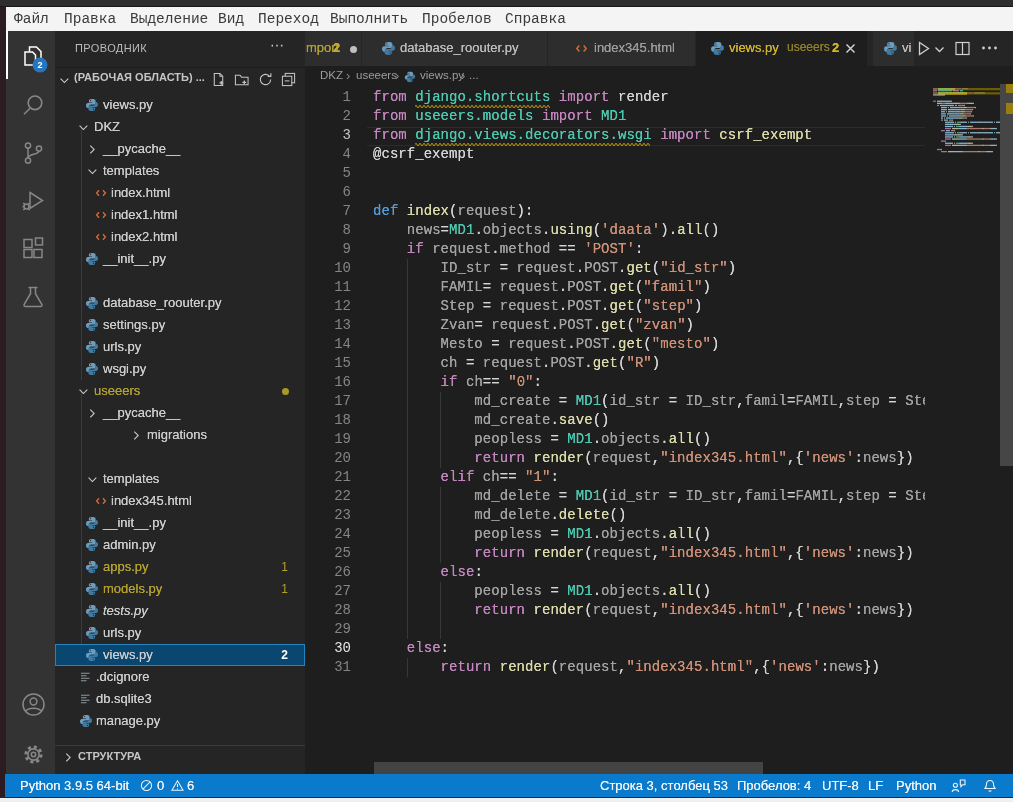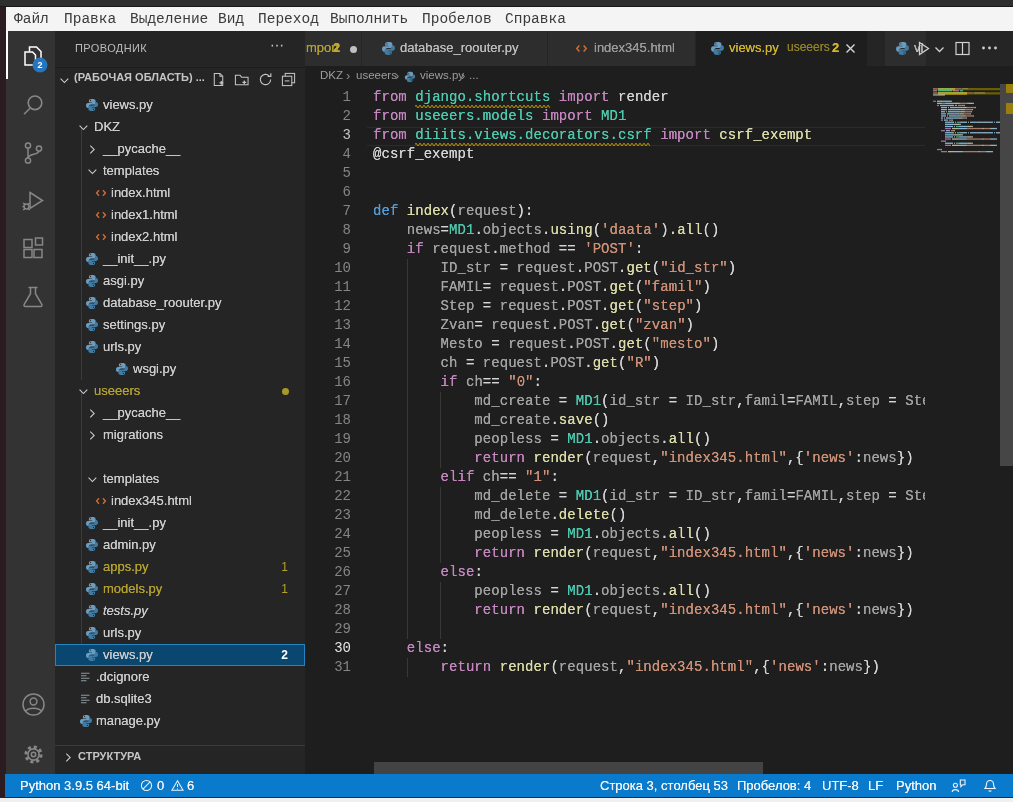--- a/index.html
+++ b/index.html
@@ -207,64 +207,58 @@
           <use href="#htmlico"></use>
         </svg>
     <span class="lbl" style="left:56px">index2.html</span>
     </div>
     <div class="row" style="top:217px;">
     <svg class="ficon" style="left:30px;top:4px" width="14" height="14" viewBox="0 0 14 14">
           <use href="#pyico"></use>
         </svg>
     <span class="lbl" style="left:48px">__init__.py</span>
     </div>
-    <div class="row" style="top:239px;">
-    <svg class="ficon" style="left:30px;top:4px" width="14" height="14" viewBox="0 0 14 14">
-          <use href="#pyico"></use>
-        </svg>
-    <span class="lbl" style="left:48px">asgi.py</span>
-    </div>
     <div class="row" style="top:261px;">
     <svg class="ficon" style="left:30px;top:4px" width="14" height="14" viewBox="0 0 14 14">
           <use href="#pyico"></use>
         </svg>
     <span class="lbl" style="left:48px">database_roouter.py</span>
     </div>
     <div class="row" style="top:283px;">
     <svg class="ficon" style="left:30px;top:4px" width="14" height="14" viewBox="0 0 14 14">
           <use href="#pyico"></use>
         </svg>
     <span class="lbl" style="left:48px">settings.py</span>
     </div>
     <div class="row" style="top:305px;">
     <svg class="ficon" style="left:30px;top:4px" width="14" height="14" viewBox="0 0 14 14">
           <use href="#pyico"></use>
         </svg>
     <span class="lbl" style="left:48px">urls.py</span>
     </div>
-    <div class="row" style="top:327px;margin-left:30px;">
+    <div class="row" style="top:327px;">
     <svg class="ficon" style="left:30px;top:4px" width="14" height="14" viewBox="0 0 14 14">
           <use href="#pyico"></use>
         </svg>
     <span class="lbl" style="left:48px">wsgi.py</span>
     </div>
     <div class="row" style="top:349px;">
     <svg class="chev" style="left:22px" width="12" height="12" viewBox="0 0 14 14">
           <use href="#chevD"></use>
         </svg>
     <span class="lbl yel" style="left:39px">useeers</span>
     <span style="position:absolute;right:16px;top:8px;width:7px;height:7px;border-radius:50%;background:#a89a2a"></span>
     </div>
     <div class="row" style="top:371px;">
     <svg class="chev" style="left:31px" width="12" height="12" viewBox="0 0 14 14">
           <use href="#chevR"></use>
         </svg>
     <span class="lbl" style="left:48px">__pycache__</span>
     </div>
-    <div class="row" style="top:393px;">
+    <div class="row" style="top:393px;margin-left:44px;">
     <svg class="chev" style="left:31px" width="12" height="12" viewBox="0 0 14 14">
           <use href="#chevR"></use>
         </svg>
     <span class="lbl" style="left:48px">migrations</span>
     </div>
     <div class="row" style="top:437px;">
     <svg class="chev" style="left:31px" width="12" height="12" viewBox="0 0 14 14">
           <use href="#chevD"></use>
         </svg>
     <span class="lbl" style="left:48px">templates</span>
@@ -368,21 +362,21 @@
       <svg class="ficon" style="left:14px;top:10px" width="15" height="15" viewBox="0 0 14 14">
           <use href="#pyico"></use>
         </svg>
       <span class="tlbl" style="left:33px;color:#d1b52d">views.py</span>
       <span class="tlbl" style="left:91px;color:#8f7f27;font-size:12px">useeers</span>
       <span class="tlbl" style="left:136px;color:#d1b52d;font-weight:bold">2</span>
       <svg style="position:absolute;left:148px;top:11px" width="13" height="13" viewBox="0 0 13 13" stroke="#d8d8d8" stroke-width="1.4">
           <path d="M2.5 2.5 L10.5 10.5 M10.5 2.5 L2.5 10.5"></path>
         </svg>
     </div>
-    <div class="tab" style="left:580px;width:42px">
+    <div class="tab" style="left:568px;width:42px">
       <svg class="ficon" style="left:10px;top:10px" width="15" height="15" viewBox="0 0 14 14">
           <use href="#pyico"></use>
         </svg>
       <span class="tlbl" style="left:29px;color:#bdbdbd">vi</span>
     </div>
     <svg style="position:absolute;left:610px;top:9px" width="17" height="17" viewBox="0 0 17 17" fill="none" stroke="#d0d0d0" stroke-width="1.3">
         <path d="M4.5 2.5 L13.5 8.5 L4.5 14.5 Z"></path>
       </svg>
     <svg style="position:absolute;left:629px;top:13px" width="11" height="11" viewBox="0 0 11 11" fill="none" stroke="#d0d0d0" stroke-width="1.3">
         <path d="M1.5 3.5 L5.5 7.5 L9.5 3.5"></path>
@@ -416,21 +410,21 @@
       <div class="guide" style="left:101.6px;top:171px;height:380px"></div>
       <div class="guide" style="left:101.6px;top:570px;height:19px"></div>
       <div class="guide" style="left:135.2px;top:304px;height:76px"></div>
       <div class="guide" style="left:135.2px;top:399px;height:76px"></div>
       <div class="guide" style="left:135.2px;top:494px;height:57px"></div>
       <div class="lnum" style="top:0px;color:#858585">1</div>
       <div class="code" style="top:0px"><span class="kw">from</span><span class="pl"> </span><span class="mod">django.shortcuts</span><span class="pl"> </span><span class="kw">import</span><span class="pl"> render</span></div>
       <div class="lnum" style="top:19px;color:#858585">2</div>
       <div class="code" style="top:19px"><span class="kw">from</span><span class="pl"> </span><span class="mod">useeers.models</span><span class="pl"> </span><span class="kw">import</span><span class="pl"> </span><span class="mod">MD1</span></div>
       <div class="lnum" style="top:38px;color:#c6c6c6">3</div>
-      <div class="code" style="top:38px"><span class="kw">from</span><span class="pl"> </span><span class="mod">diiits.views.decorators.csrf</span><span class="pl"> </span><span class="kw">import</span><span class="pl"> </span><span class="fn">csrf_exempt</span></div>
+      <div class="code" style="top:38px"><span class="kw">from</span><span class="pl"> </span><span class="mod">django.views.decorators.wsgi</span><span class="pl"> </span><span class="kw">import</span><span class="pl"> </span><span class="fn">csrf_exempt</span></div>
       <div class="lnum" style="top:57px;color:#858585">4</div>
       <div class="code" style="top:57px"><span class="pl">@csrf_exempt</span></div>
       <div class="lnum" style="top:76px;color:#858585">5</div>
       <div class="lnum" style="top:95px;color:#858585">6</div>
       <div class="lnum" style="top:114px;color:#858585">7</div>
       <div class="code" style="top:114px"><span class="bl">def</span><span class="pl"> </span><span class="fn">index</span><span class="pl">(</span><span class="vr">request</span><span class="pl">):</span></div>
       <div class="lnum" style="top:133px;color:#858585">8</div>
       <div class="code" style="top:133px"><span class="pl">    </span><span class="vr">news</span><span class="pl">=</span><span class="mod">MD1</span><span class="pl">.</span><span class="vr">objects</span><span class="pl">.</span><span class="fn">using</span><span class="pl">(</span><span class="st">'daata'</span><span class="pl">).</span><span class="fn">all</span><span class="pl">()</span></div>
       <div class="lnum" style="top:152px;color:#858585">9</div>
       <div class="code" style="top:152px"><span class="pl">    </span><span class="kw">if</span><span class="pl"> </span><span class="vr">request</span><span class="pl">.</span><span class="vr">method</span><span class="pl"> == </span><span class="st">'POST'</span><span class="pl">:</span></div>

